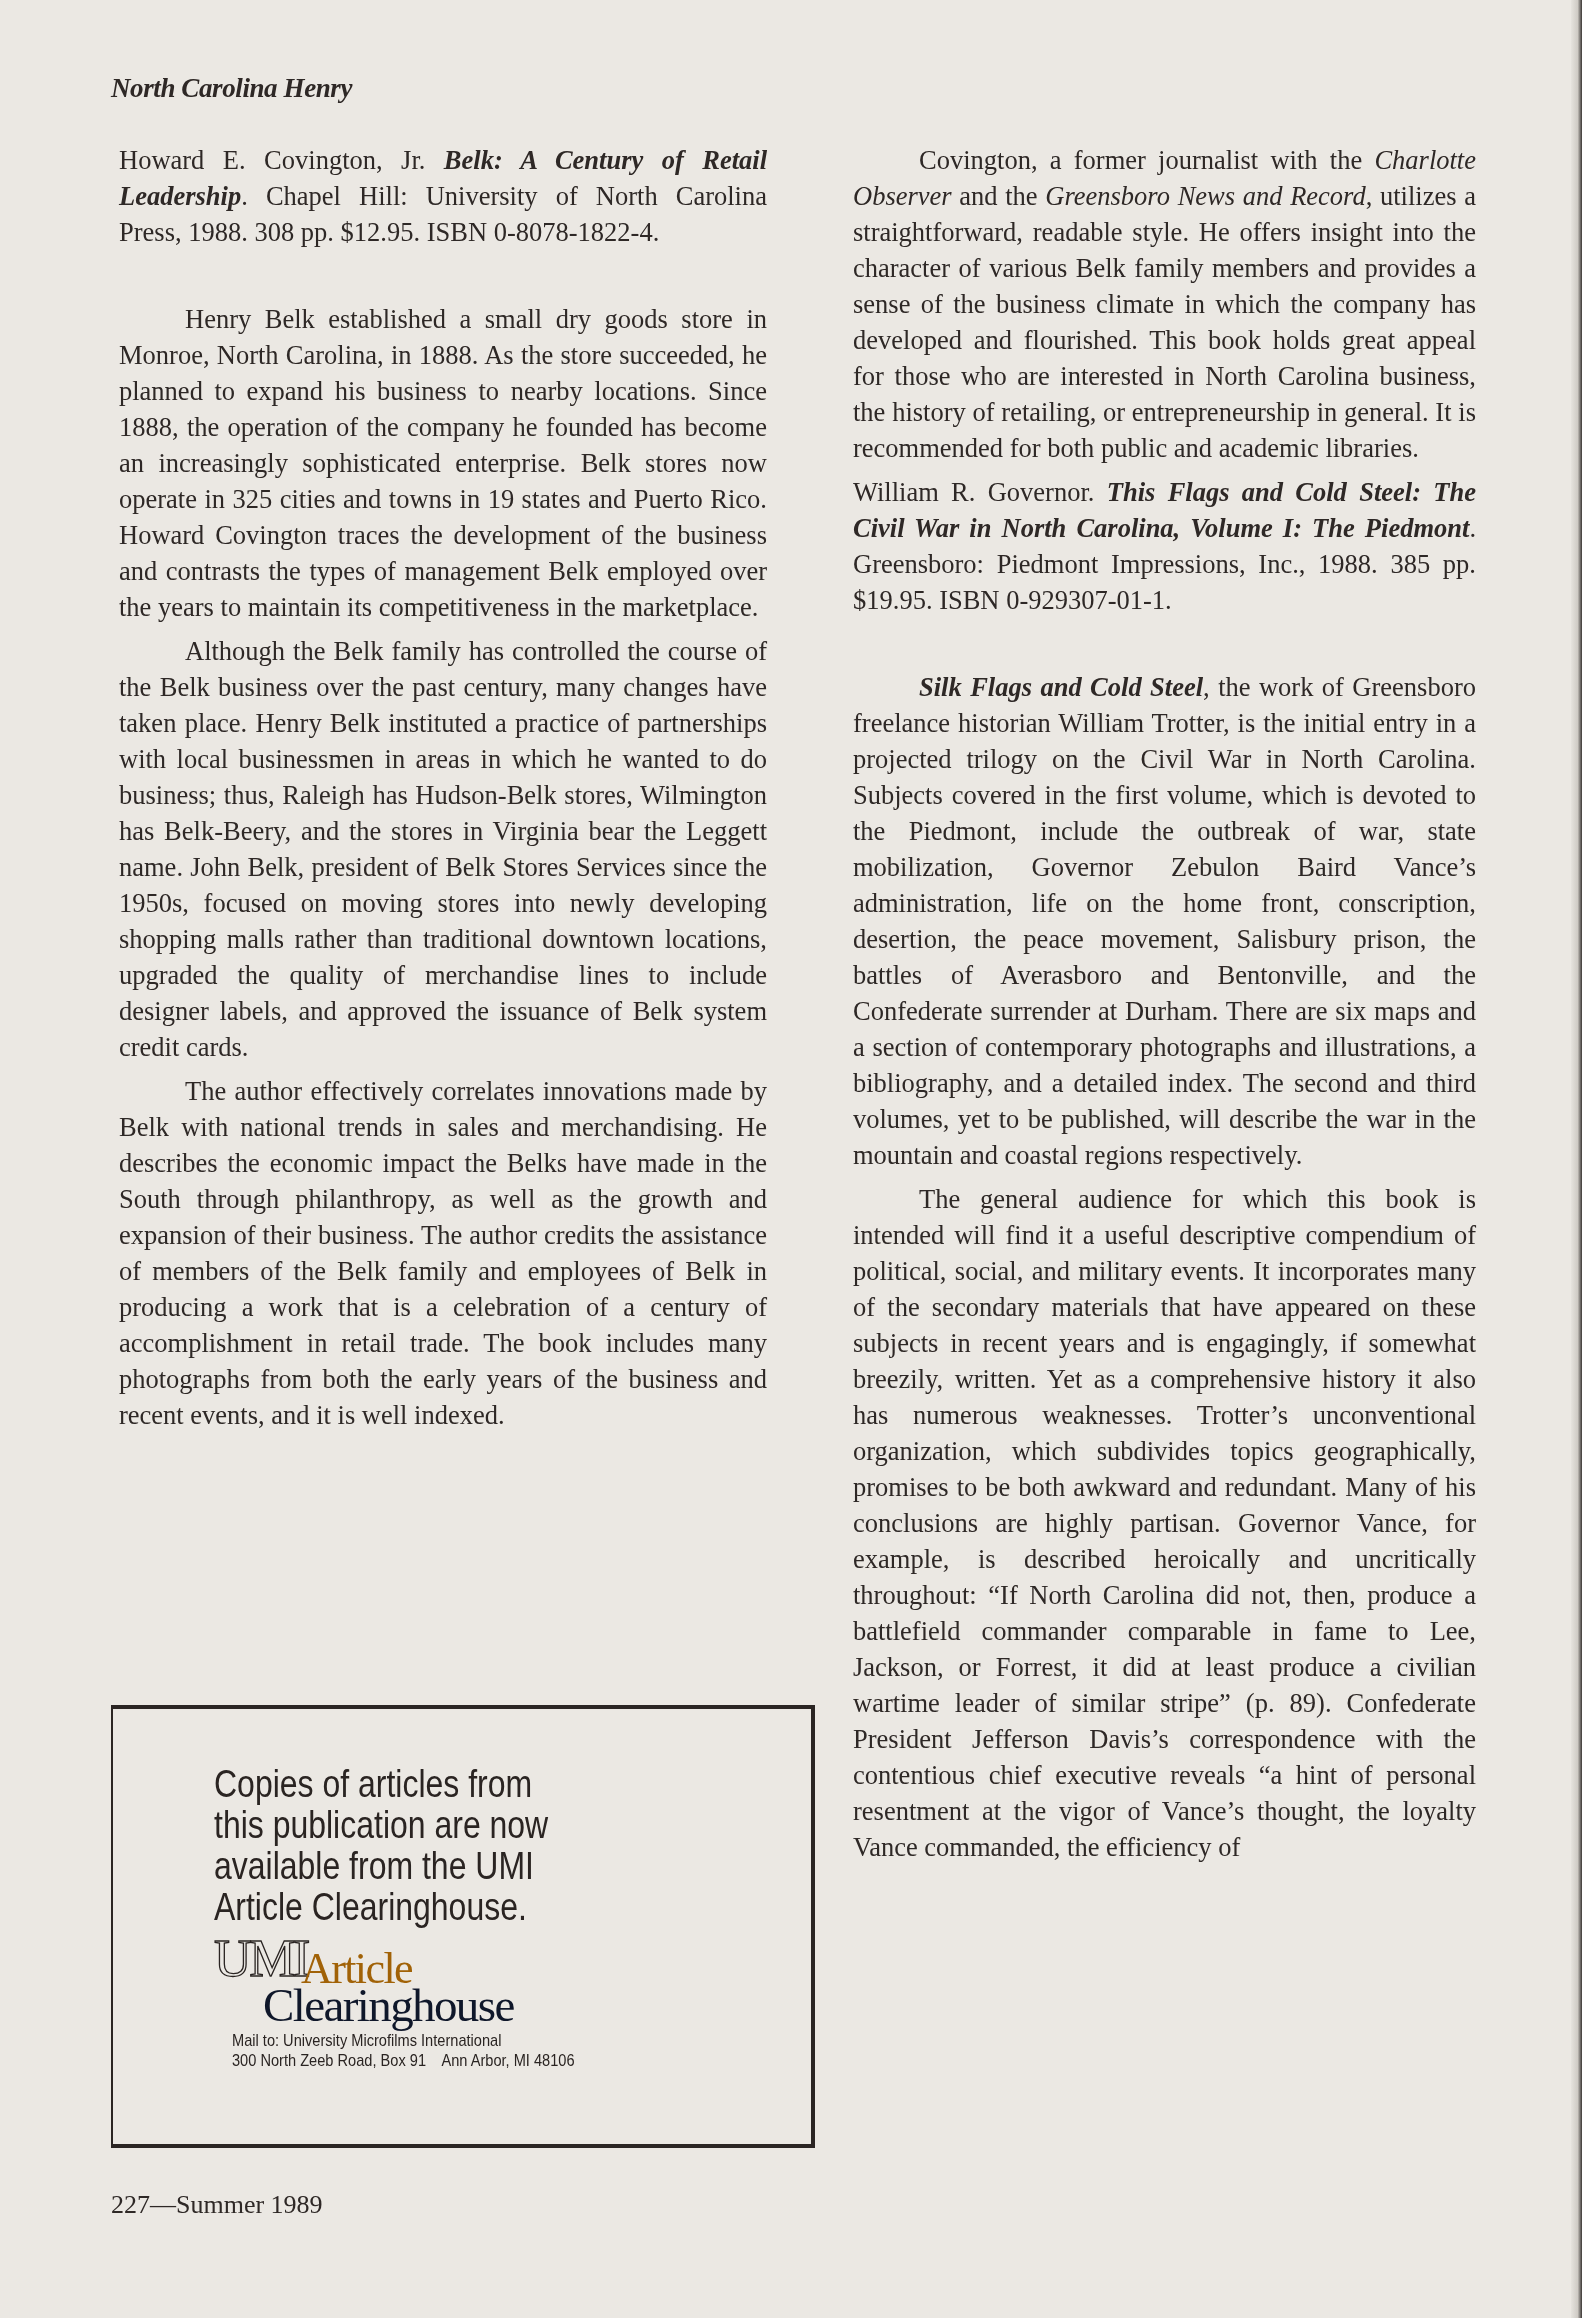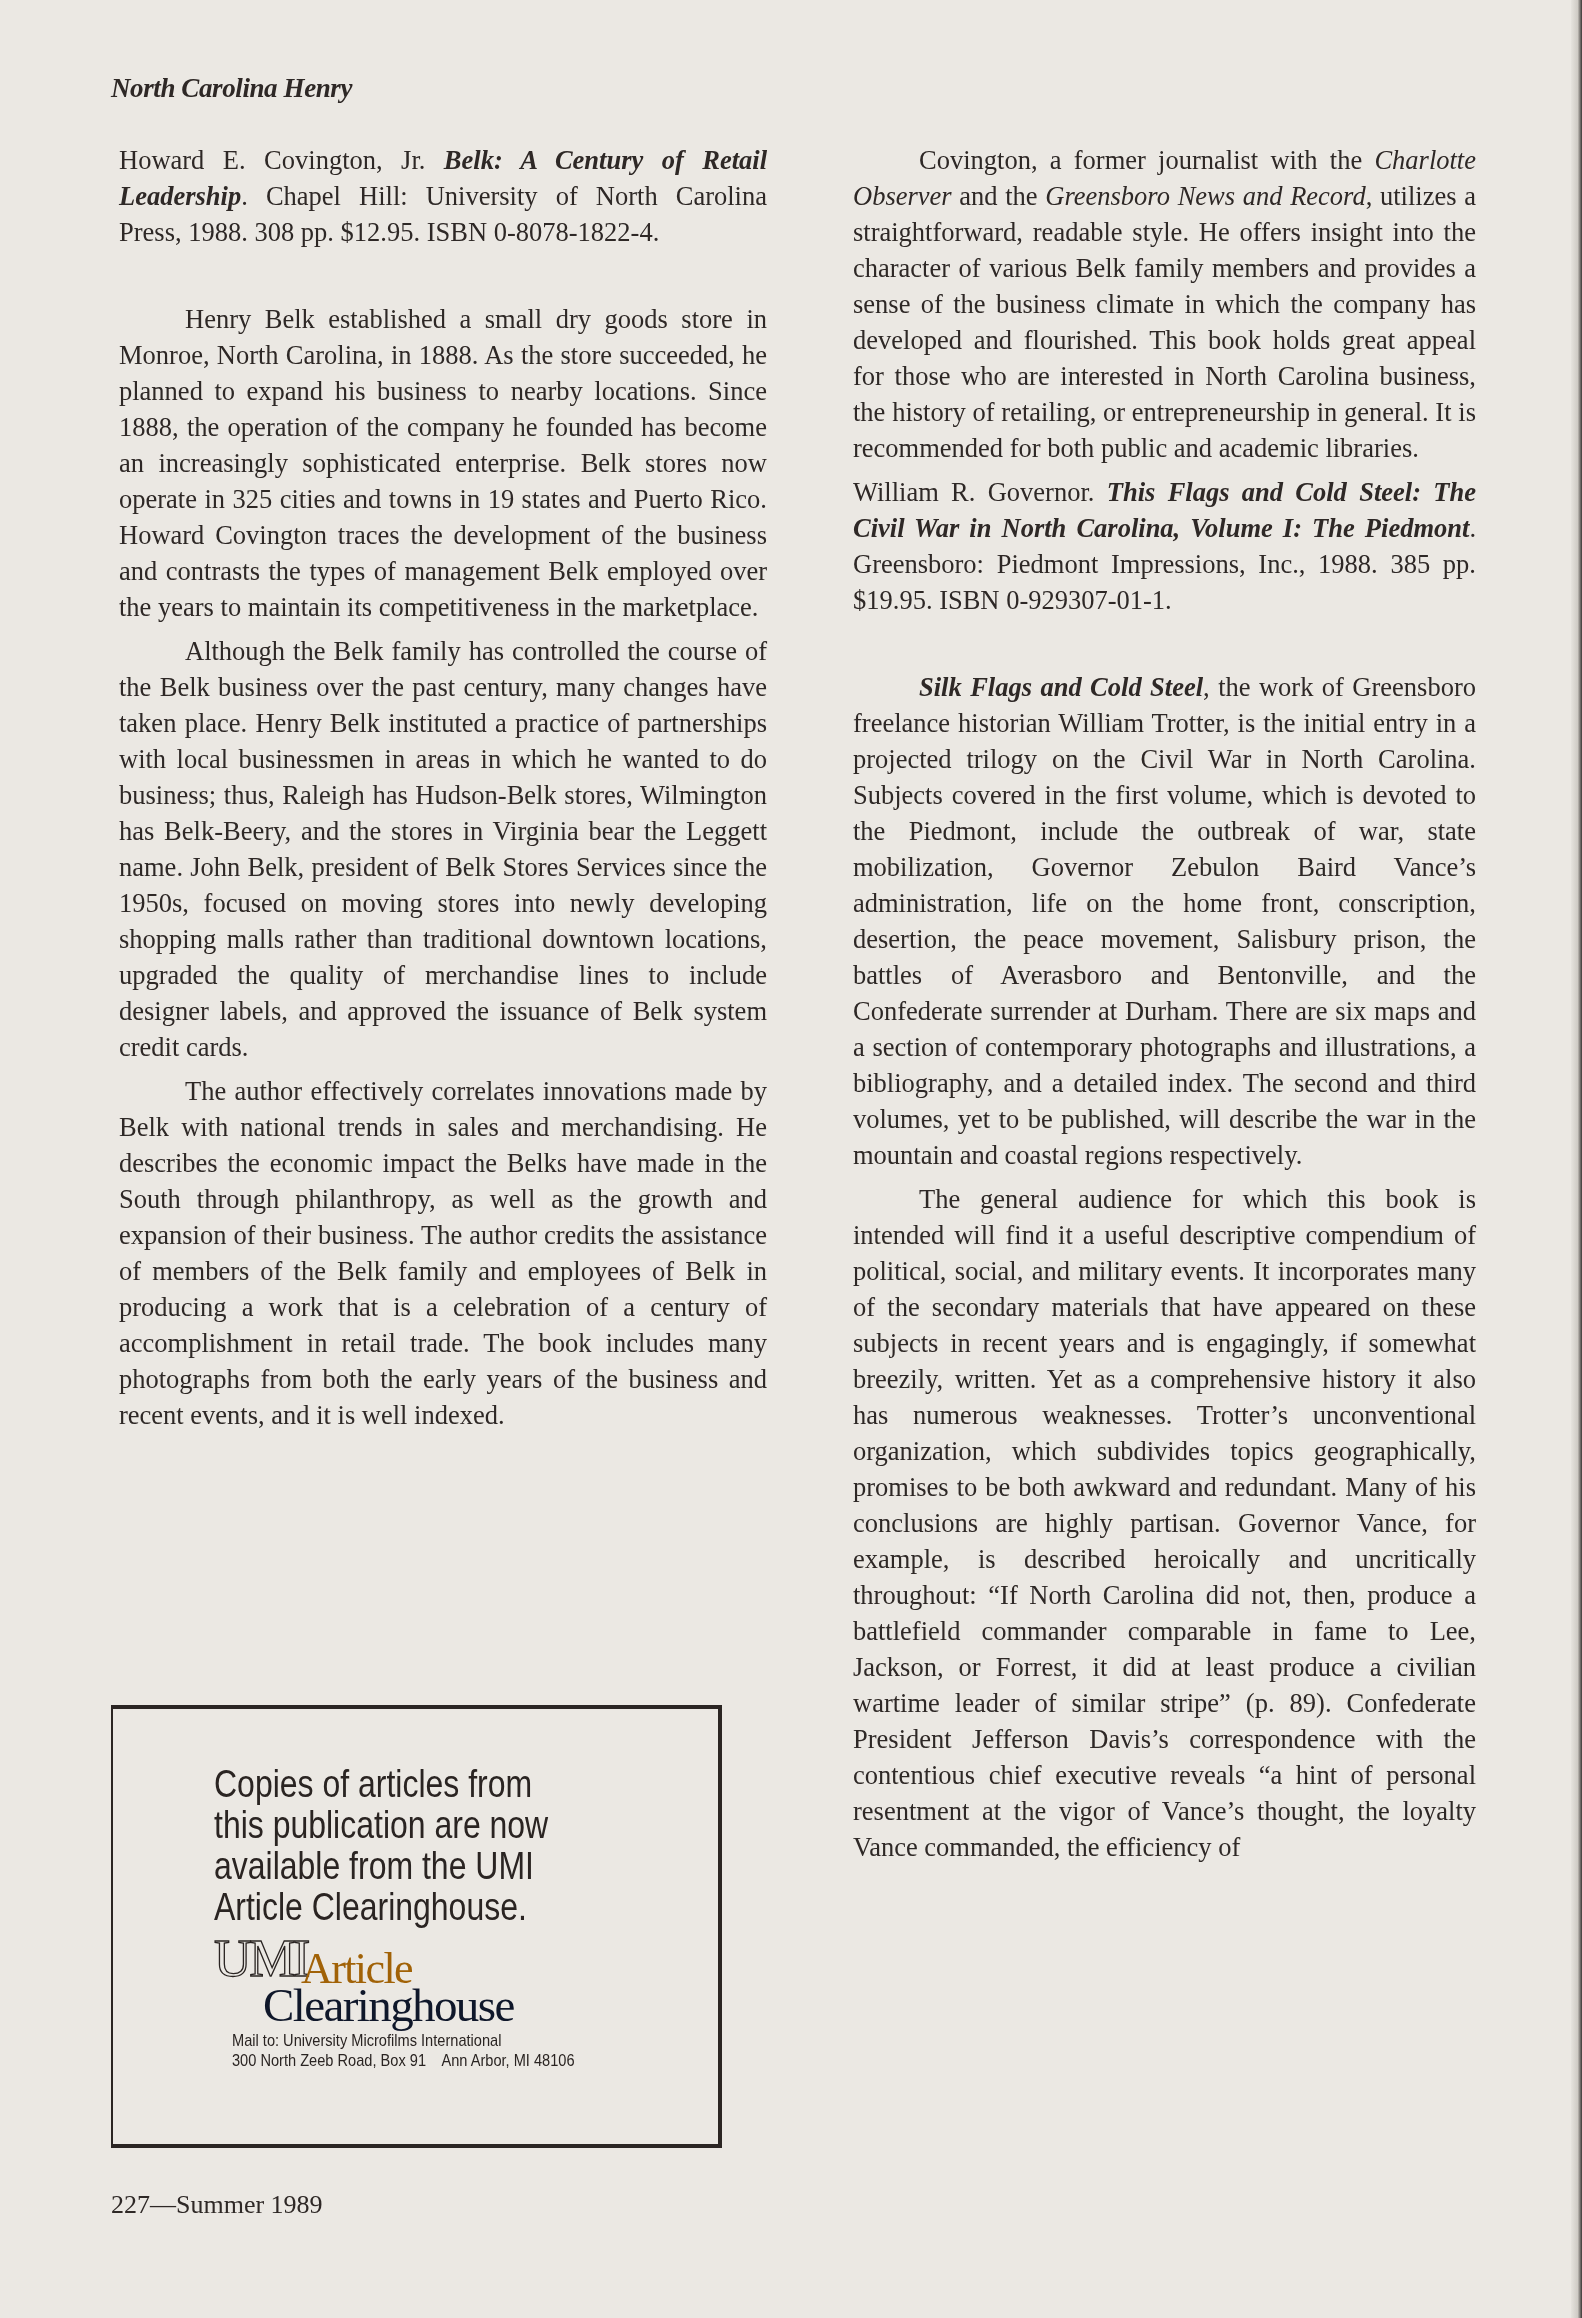--- a/index.html
+++ b/index.html
@@ -33,21 +33,21 @@
   .indent { text-indent: 66px; }
   .gap { height: 35px; }
   .bib-title { font-style: italic; font-weight: bold; }
   .ital { font-style: italic; }
   .reviewer {
     font-style: italic; font-size: 19px; line-height: 24px;
     text-align: left; margin: 35px 0 35px 0;
   }
   .ad-box {
     position: absolute; left: 111px; top: 1705px;
-    width: 611px; height: 443px;
+    width: 704px; height: 443px;
     border-top: 4px solid #2b2523;
     border-right: 4px solid #2b2523;
     border-bottom: 4px solid #2b2523;
     border-left: 2.4px solid #2b2523;
     box-sizing: border-box;
   }
   .ad-headline {
     position: absolute; left: 101px; top: 54px;
     font-family: "Liberation Sans", sans-serif;
     font-size: 39px; line-height: 41px;

